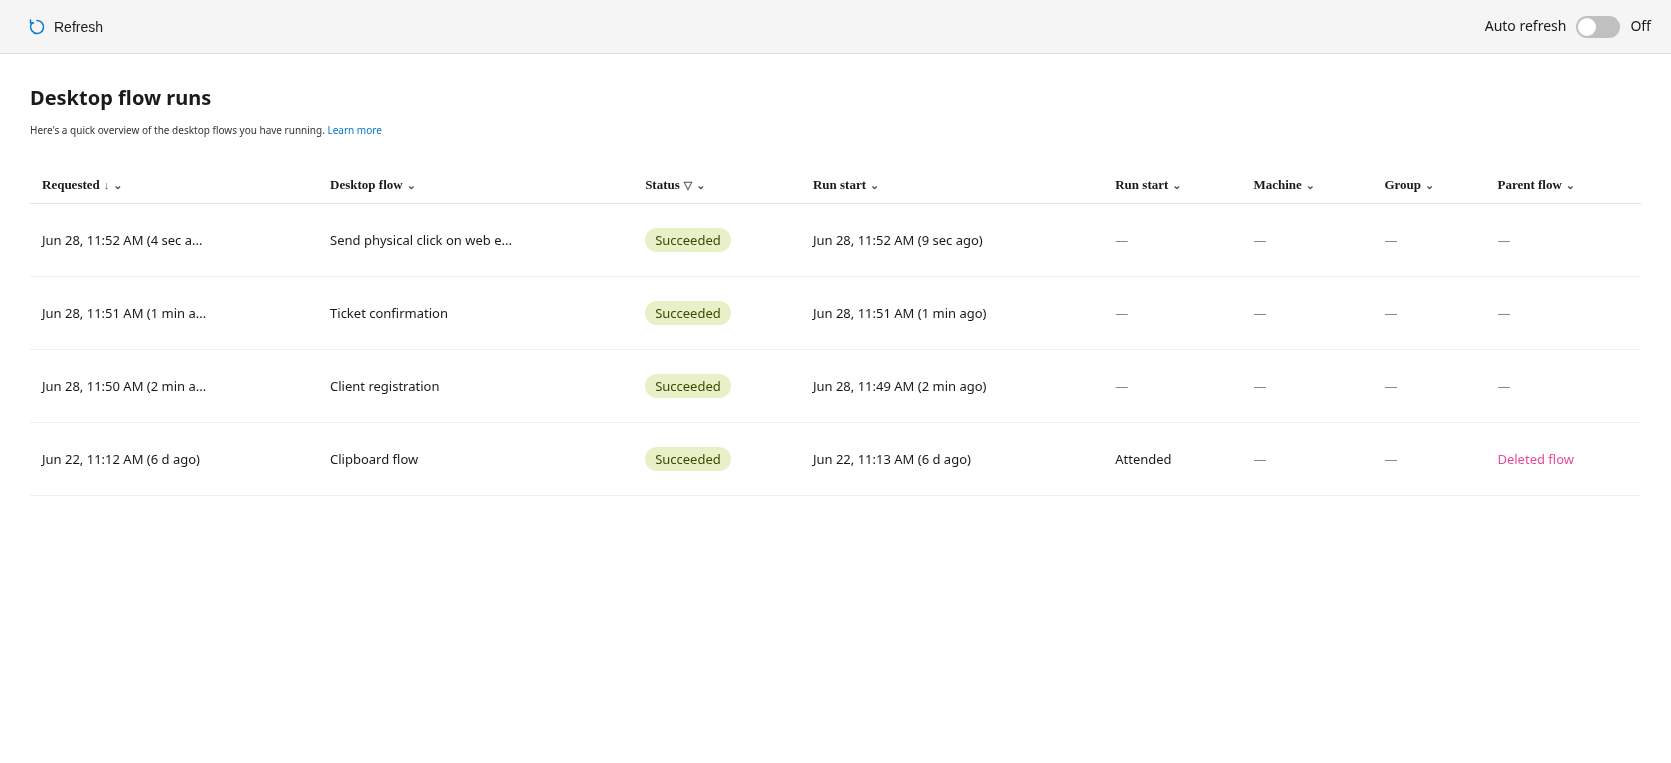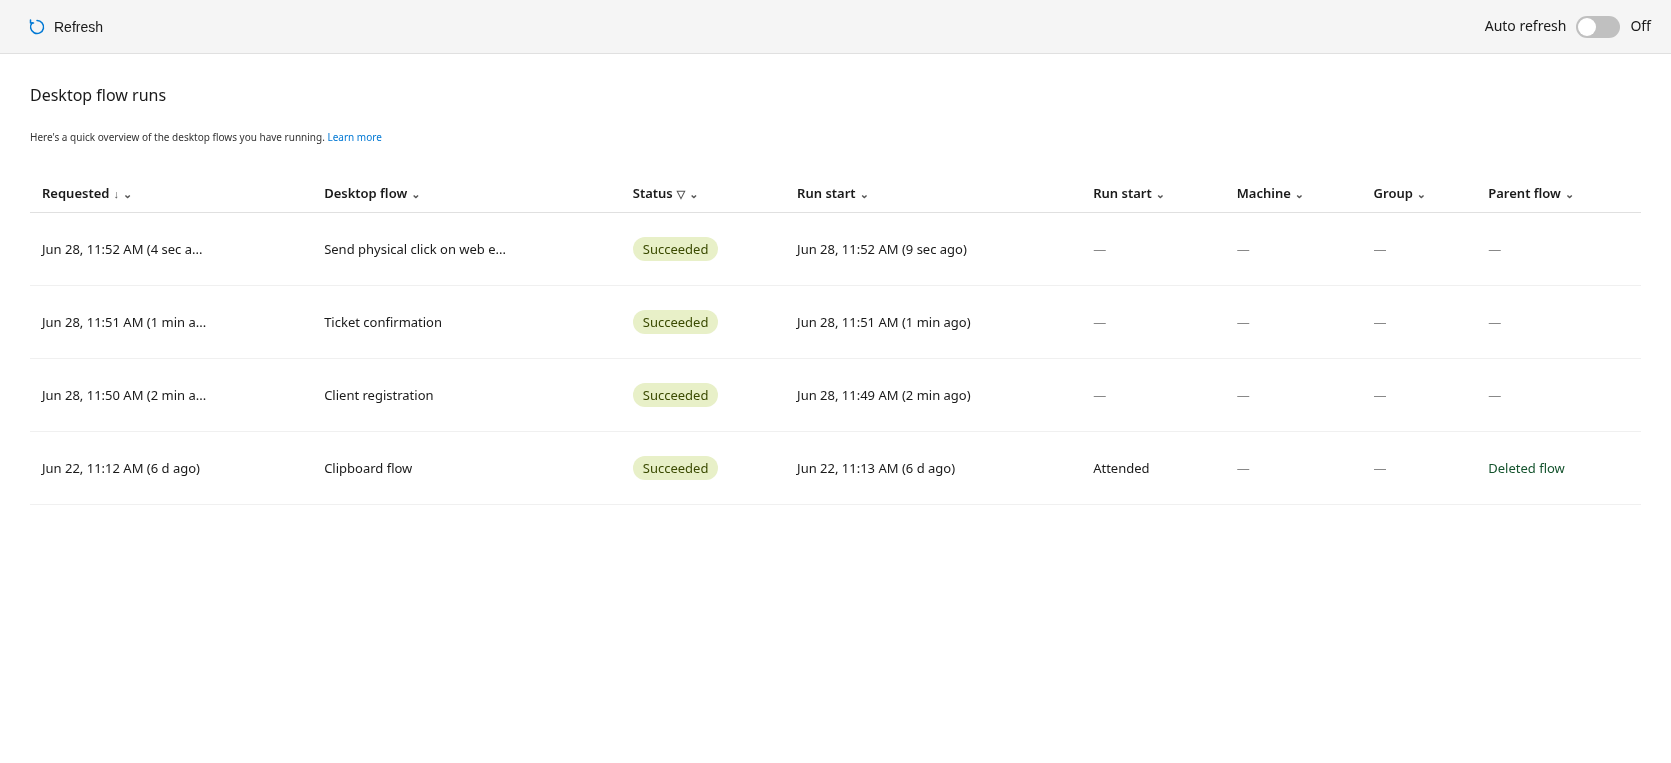--- a/index.html
+++ b/index.html
@@ -65,23 +65,23 @@
       background: white;
       border-radius: 50%;
       transition: 0.2s;
     }
     .main-content {
       padding: 30px 30px 20px 30px;
       background: white;
       min-height: calc(763px - 54px);
     }
     .page-title {
-      font-size: 16px;
-      font-weight: 400;
-      margin-bottom: 24px;
+      font-size: 20px;
+      font-weight: 700;
+      margin-bottom: 12px;
     }
     .page-description {
       font-size: 10px;
       color: #333;
       margin-bottom: 30px;
     }
     .page-description a {
       color: #0078d4;
       text-decoration: none;
     }
@@ -99,20 +99,21 @@
       font-size: 13px;
       color: #1a1a1a;
       white-space: nowrap;
       user-select: none;
     }
     th .col-header {
       display: flex;
       align-items: center;
       gap: 4px;
       cursor: pointer;
+      font-family: Liberation Serif, serif;
     }
     .sort-icon, .filter-icon, .chevron-icon {
       font-size: 11px;
       color: #555;
     }
     tbody tr {
       border-bottom: 1px solid #f0f0f0;
     }
     td {
       padding: 24px 12px;
@@ -122,21 +123,21 @@
     }
     .status-badge {
       display: inline-block;
       padding: 3px 10px;
       background: #e8f0c8;
       color: #3a4a00;
       border-radius: 12px;
       font-size: 13px;
     }
     .dash { color: #888; }
-    .deleted-flow { color: #14532d; }
+    .deleted-flow { color: #ec4899; }
   </style>
 </head>
 <body>
 
 <div class="top-bar">
   <button class="refresh-btn">
     <svg class="refresh-icon" viewBox="0 0 18 18" fill="none" xmlns="http://www.w3.org/2000/svg">
       <path d="M9 2.5A6.5 6.5 0 1 1 4.2 4.7" stroke="#0078d4" stroke-width="1.5" stroke-linecap="round"></path>
       <path d="M2.5 2v3h3" stroke="#0078d4" stroke-width="1.5" stroke-linecap="round" stroke-linejoin="round"></path>
     </svg>

